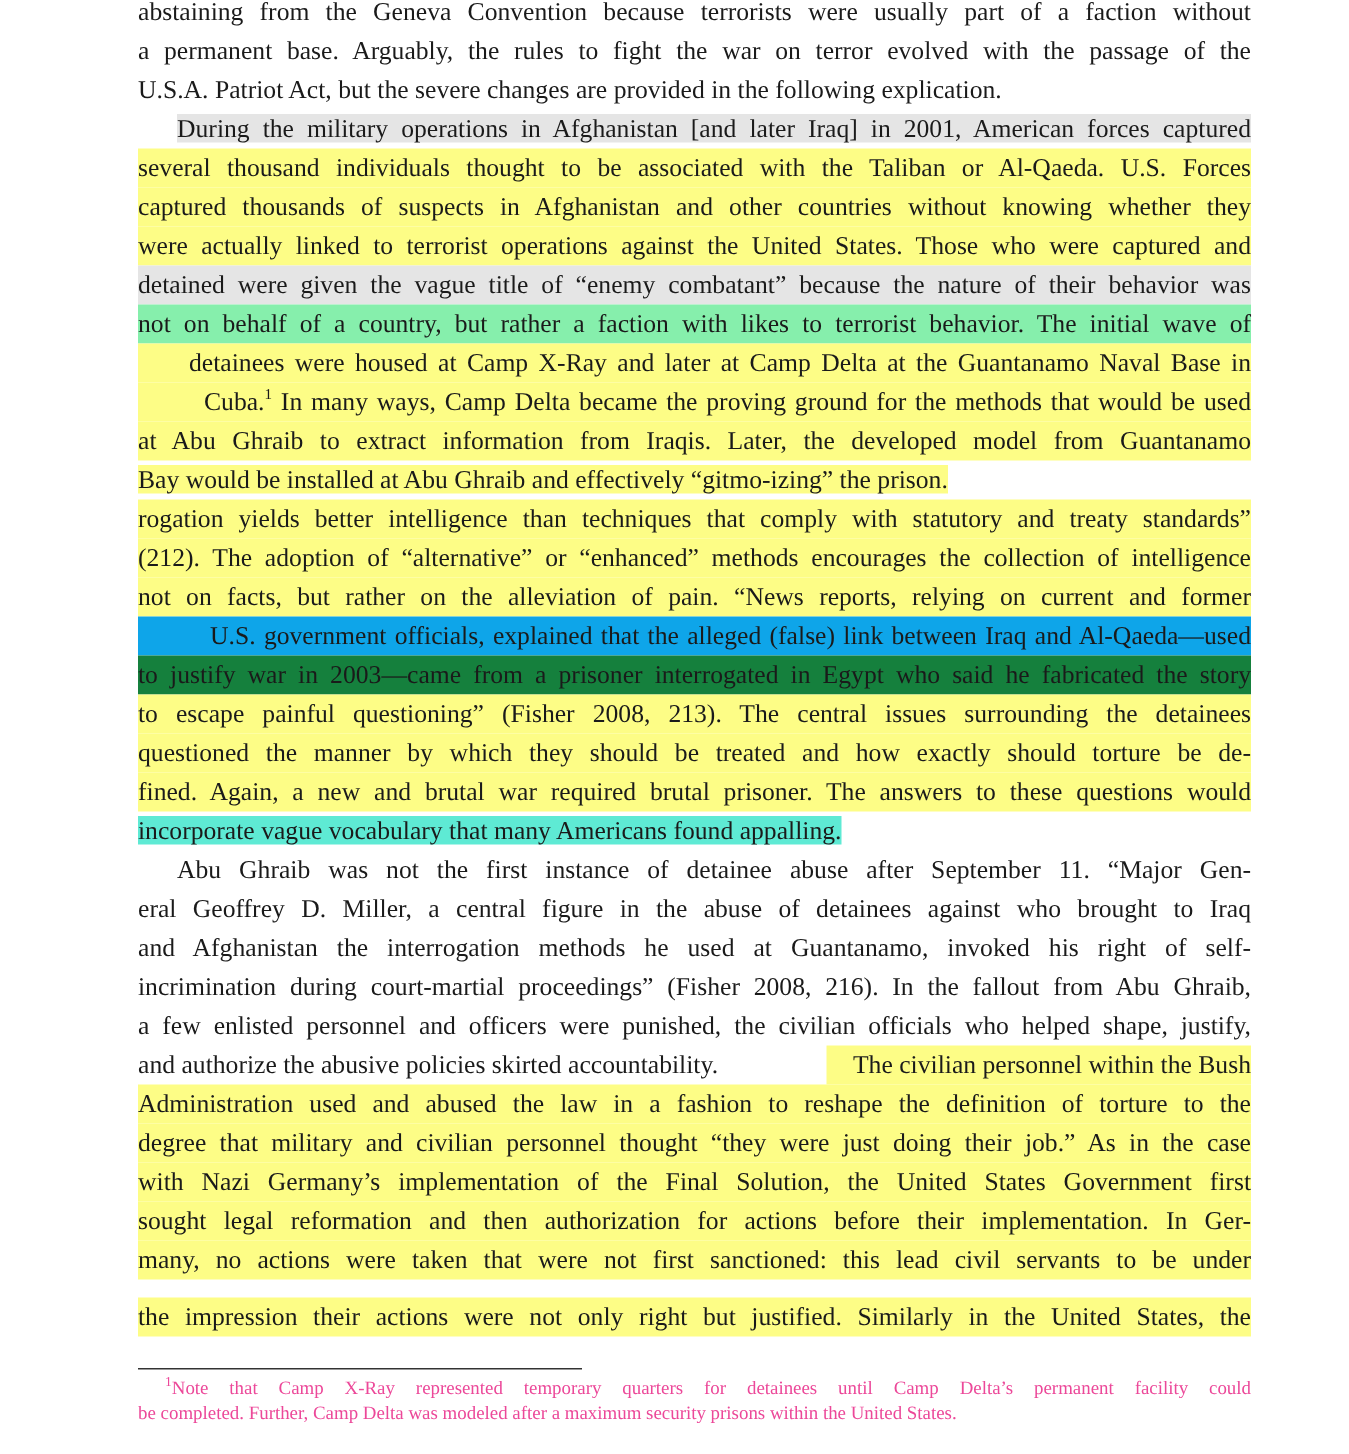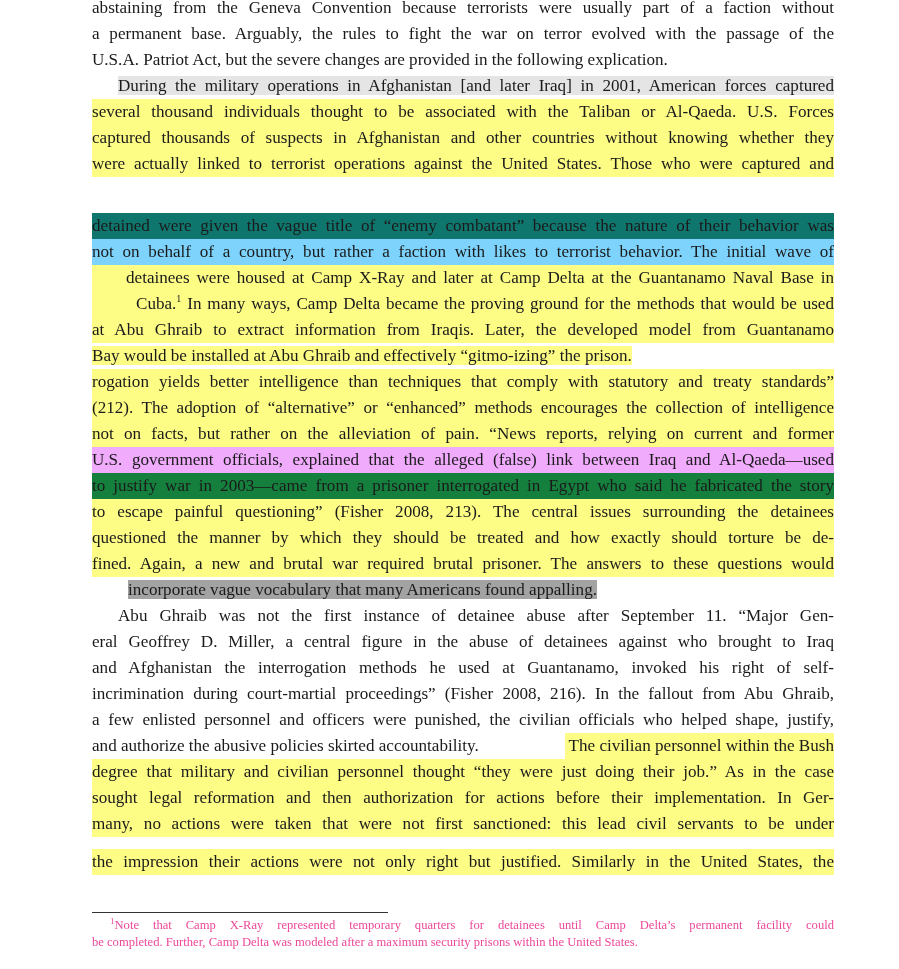--- a/index.html
+++ b/index.html
@@ -42,51 +42,53 @@
     <div class="line"><span>abstaining from the Geneva Convention because terrorists were usually part of a faction without</span></div>
     <div class="line"><span>a permanent base. Arguably, the rules to fight the war on terror evolved with the passage of the</span></div>
     <div class="line last"><span>U.S.A. Patriot Act, but the severe changes are provided in the following explication.</span></div>
   </div>
 
   <div>
     <div class="line indent"><span class="fullhl" style="background: #e5e5e5; margin-top: 32px;">During the military operations in Afghanistan [and later Iraq] in 2001, American forces captured</span></div>
     <div class="line fullhl" style="background: rgb(253, 253, 134);"><span>several thousand individuals thought to be associated with the Taliban or Al-Qaeda. U.S. Forces</span></div>
     <div class="line fullhl" style="background: rgb(253, 253, 134);"><span>captured thousands of suspects in Afghanistan and other countries without knowing whether they</span></div>
     <div class="line fullhl" style="background: rgb(253, 253, 134);"><span>were actually linked to terrorist operations against the United States. Those who were captured and</span></div>
-    <div class="line fullhl" style="background: #0f766e; margin-top: 36px;"><span>detained were given the vague title of “enemy combatant” because the nature of their behavior was</span></div>
-    <div class="line fullhl" style="background: #7dd3fc;"><span>not on behalf of a country, but rather a faction with likes to terrorist behavior. The initial wave of</span></div>
+    <div class="line fullhl" style="background: #e5e5e5;"><span>detained were given the vague title of “enemy combatant” because the nature of their behavior was</span></div>
+    <div class="line fullhl" style="background: #86efac;"><span>not on behalf of a country, but rather a faction with likes to terrorist behavior. The initial wave of</span></div>
     <div class="line fullhl" style="background: rgb(253, 253, 134); padding-left: 34px;"><span>detainees were housed at Camp X-Ray and later at Camp Delta at the Guantanamo Naval Base in</span></div>
     <div class="line fullhl" style="background: rgb(253, 253, 134); padding-left: 44px;"><span>Cuba.</span><sup>1</sup> <span>In many ways, Camp Delta became the proving ground for the methods that would be used</span></div>
     <div class="line fullhl" style="background: rgb(253, 253, 134);"><span>at Abu Ghraib to extract information from Iraqis. Later, the developed model from Guantanamo</span></div>
     <div class="line last"><span class="fullhl" style="background: rgb(253, 253, 134);">Bay would be installed at Abu Ghraib and effectively “gitmo-izing” the prison.</span></div>
   </div>
 
   <div>
     <div class="line fullhl" style="background: rgb(253, 253, 134);"><span>rogation yields better intelligence than techniques that comply with statutory and treaty standards”</span></div>
     <div class="line fullhl" style="background: rgb(253, 253, 134);"><span>(212). The adoption of “alternative” or “enhanced” methods encourages the collection of intelligence</span></div>
     <div class="line fullhl" style="background: rgb(253, 253, 134);"><span>not on facts, but rather on the alleviation of pain. “News reports, relying on current and former</span></div>
-    <div class="line fullhl" style="background: #f0abfc;"><span>U.S. government officials, explained that the alleged (false) link between Iraq and Al-Qaeda—used</span></div>
+    <div class="line fullhl" style="background: #0ea5e9; padding-left: 48px;"><span>U.S. government officials, explained that the alleged (false) link between Iraq and Al-Qaeda—used</span></div>
     <div class="line fullhl" style="background: #15803d;"><span>to justify war in 2003—came from a prisoner interrogated in Egypt who said he fabricated the story</span></div>
     <div class="line fullhl" style="background: rgb(253, 253, 134);"><span>to escape painful questioning” (Fisher 2008, 213). The central issues surrounding the detainees</span></div>
     <div class="line fullhl" style="background: rgb(253, 253, 134);"><span>questioned the manner by which they should be treated and how exactly should torture be de-</span></div>
     <div class="line fullhl" style="background: rgb(253, 253, 134);"><span>fined. Again, a new and brutal war required brutal prisoner. The answers to these questions would</span></div>
-    <div class="line last"><span class="fullhl" style="background: #a3a3a3; margin-left: 36px;">incorporate vague vocabulary that many Americans found appalling.</span></div>
+    <div class="line last"><span class="fullhl" style="background: #5eead4;">incorporate vague vocabulary that many Americans found appalling.</span></div>
   </div>
 
   <div>
     <div class="line indent"><span>Abu Ghraib was not the first instance of detainee abuse after September 11. “Major Gen-</span></div>
     <div class="line"><span>eral Geoffrey D. Miller, a central figure in the abuse of detainees against who brought to Iraq</span></div>
     <div class="line"><span>and Afghanistan the interrogation methods he used at Guantanamo, invoked his right of self-</span></div>
     <div class="line"><span>incrimination during court-martial proceedings” (Fisher 2008, 216). In the fallout from Abu Ghraib,</span></div>
     <div class="line"><span>a few enlisted personnel and officers were punished, the civilian officials who helped shape, justify,</span></div>
     <div class="line" style="display:flex; justify-content:space-between;">
       <span>and authorize the abusive policies skirted accountability.</span>
-      <span class="fullhl" style="padding-left: 4px; background: rgb(253, 253, 134);">The civilian personnel within the Bush</span>
+      <span class="fullhl" style="padding-left: 18px; background: rgb(253, 253, 134);">The civilian personnel within the Bush</span>
     </div>
+    <div class="line fullhl" style="background: rgb(253, 253, 134);"><span>Administration used and abused the law in a fashion to reshape the definition of torture to the</span></div>
     <div class="line fullhl" style="background: rgb(253, 253, 134);"><span>degree that military and civilian personnel thought “they were just doing their job.” As in the case</span></div>
+    <div class="line fullhl" style="background: rgb(253, 253, 134);"><span>with Nazi Germany’s implementation of the Final Solution, the United States Government first</span></div>
     <div class="line fullhl" style="background: rgb(253, 253, 134);"><span>sought legal reformation and then authorization for actions before their implementation. In Ger-</span></div>
     <div class="line fullhl" style="background: rgb(253, 253, 134);"><span>many, no actions were taken that were not first sanctioned: this lead civil servants to be under</span></div>
     <div class="line fullhl" style="background: rgb(253, 253, 134); margin-top: 12px;"><span>the impression their actions were not only right but justified. Similarly in the United States, the</span></div>
   </div>
 </div>
 
 <div class="rule"></div>
 
 <div class="foot">
   <div class="fline indent"><sup style="font-size:9px;vertical-align:5px;">1</sup><span>Note that Camp X-Ray represented temporary quarters for detainees until Camp Delta’s permanent facility could</span></div>

